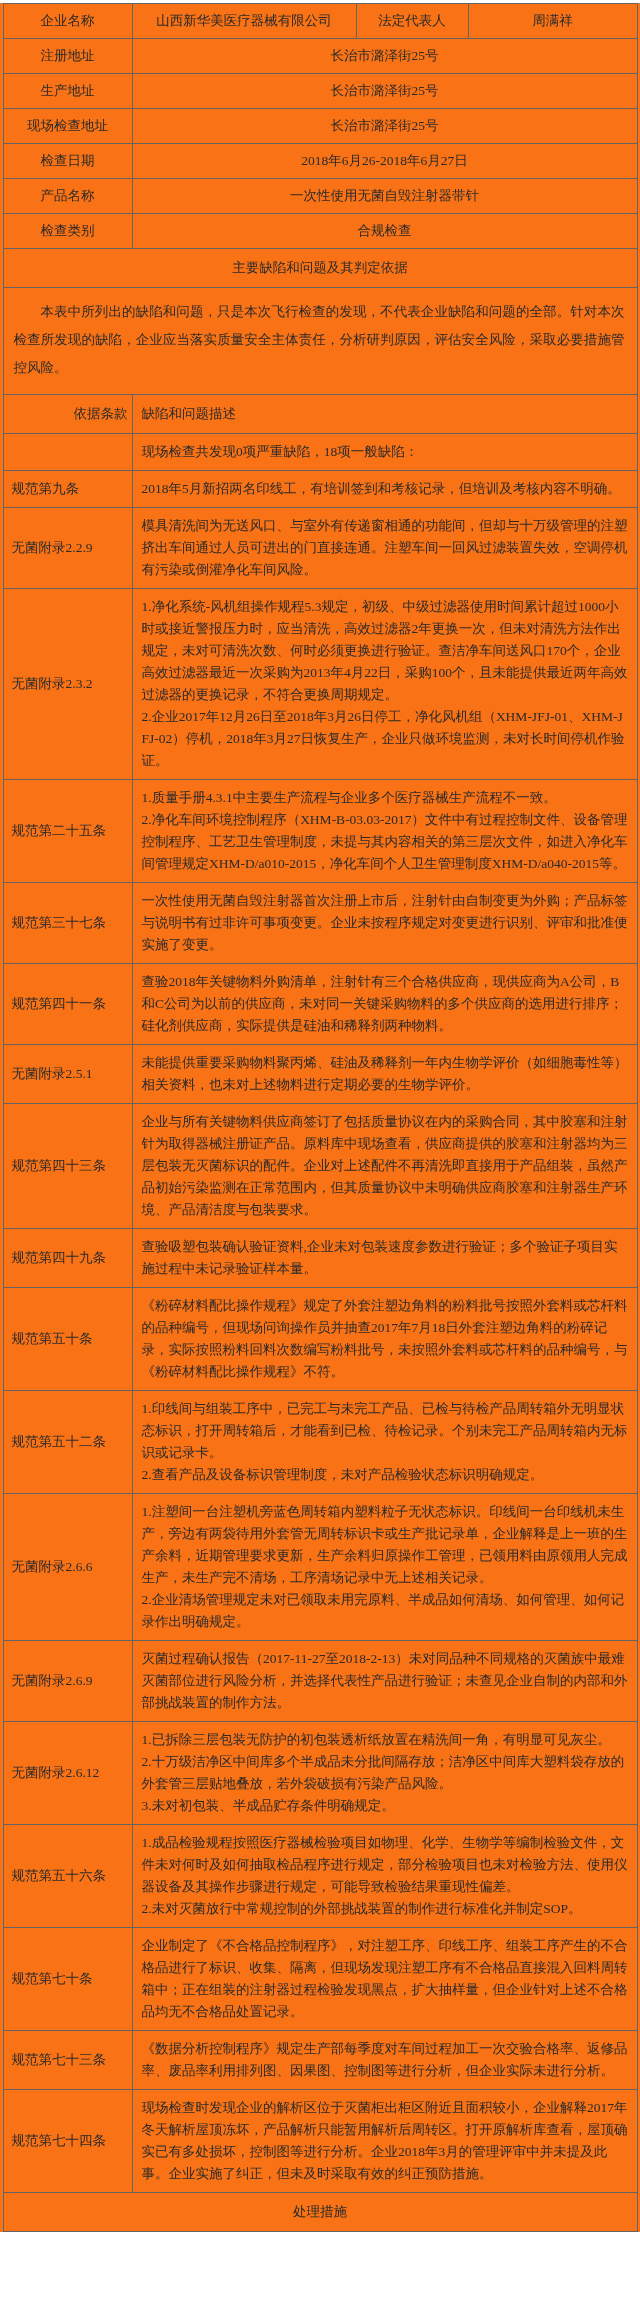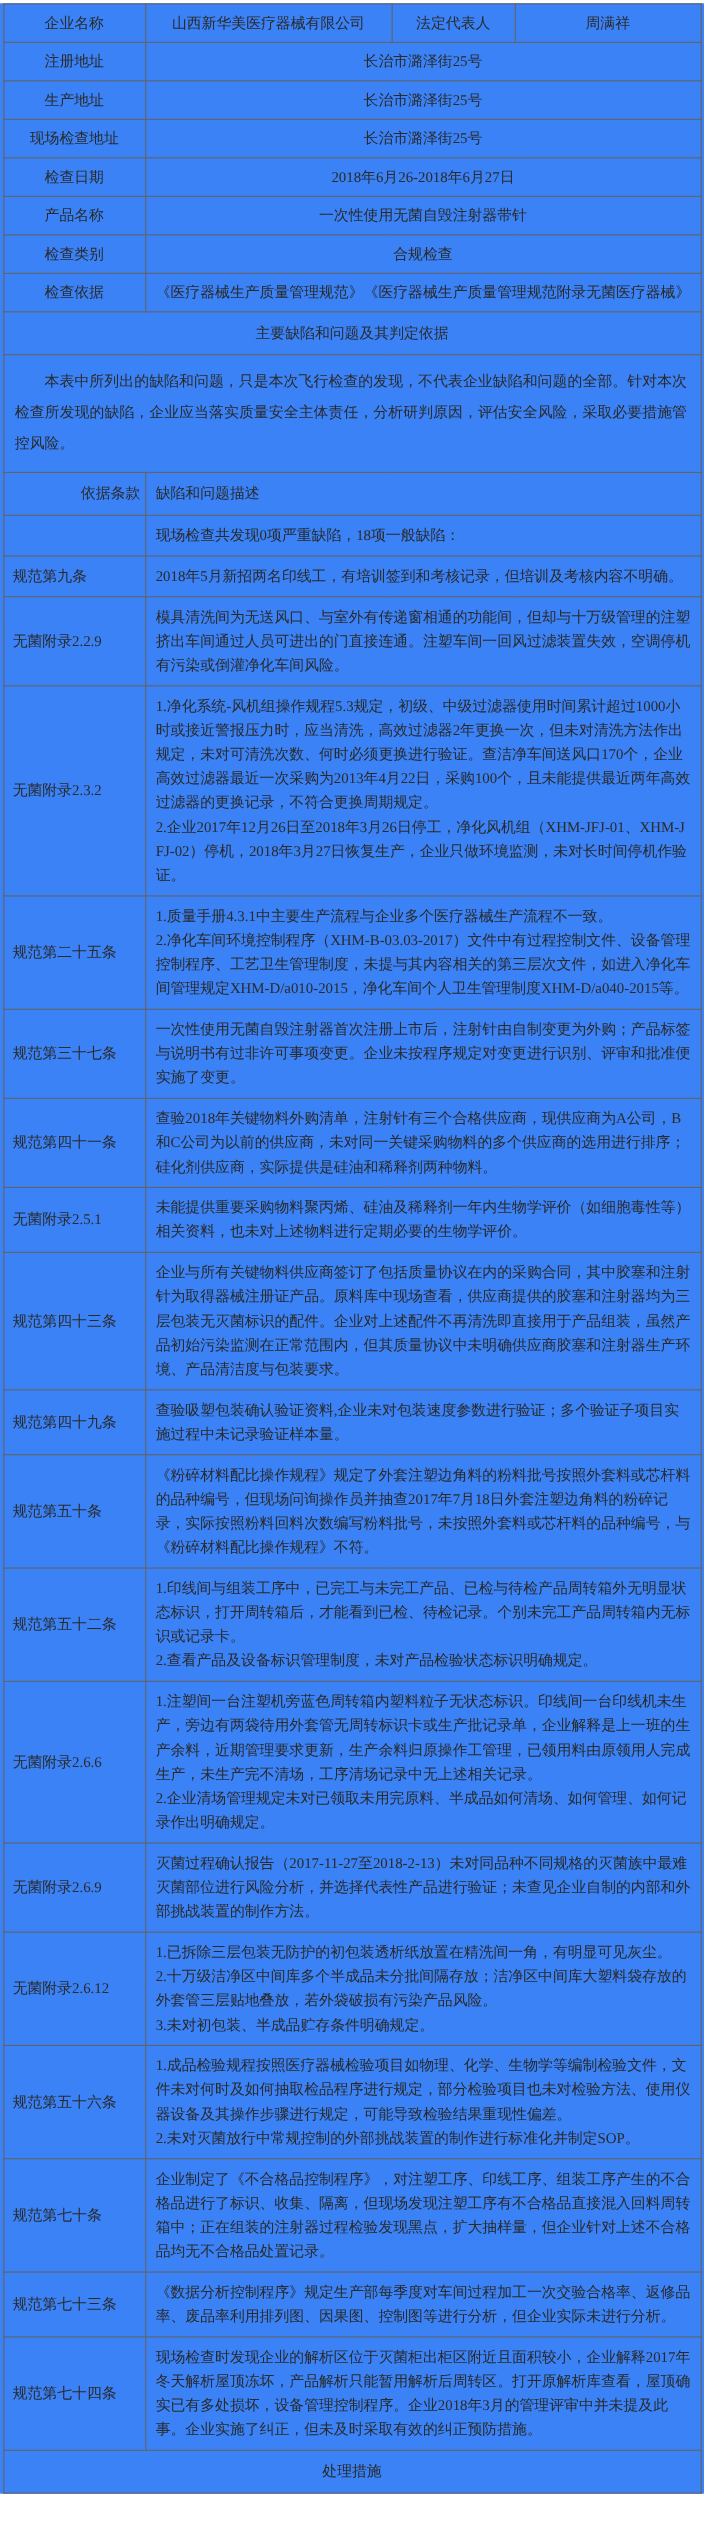--- a/index.html
+++ b/index.html
@@ -5,21 +5,21 @@
   html, body {
     margin: 0;
     padding: 0;
     background: #ffffff;
     font-family: "Liberation Serif", "DejaVu Serif", serif;
     color: #2a2a2a;
   }
   .page {
     width: 640px;
     margin: 0 auto;
-    background: #3b82f6;
+    background: #f97316;
   }
   table.doc {
     width: 634px;
     margin: 3px auto 6px auto;
     border-collapse: collapse;
     table-layout: fixed;
   }
   table.doc td {
     border: 1px solid #636363;
     vertical-align: middle;
@@ -117,24 +117,20 @@
         <tr>
           <td class="label-cell">产品名称</td>
           <td class="value-cell" colspan="3">一次性使用无菌自毁注射器带针</td>
         </tr>
 
         <tr>
           <td class="label-cell">检查类别</td>
           <td class="value-cell" colspan="3">合规检查</td>
         </tr>
 
-        <tr>
-          <td class="label-cell">检查依据</td>
-          <td class="value-cell" colspan="3">《医疗器械生产质量管理规范》《医疗器械生产质量管理规范附录无菌医疗器械》</td>
-        </tr>
 
     </tbody>
 
     <tbody>
       <tr>
         <td class="section-title" colspan="4">主要缺陷和问题及其判定依据</td>
       </tr>
       <tr>
         <td class="paragraph" colspan="4">本表中所列出的缺陷和问题，只是本次飞行检查的发现，不代表企业缺陷和问题的全部。针对本次检查所发现的缺陷，企业应当落实质量安全主体责任，分析研判原因，评估安全风险，采取必要措施管控风险。</td>
       </tr>
@@ -235,21 +231,21 @@
           <td class="desc" colspan="3">企业制定了《不合格品控制程序》，对注塑工序、印线工序、组装工序产生的不合格品进行了标识、收集、隔离，但现场发现注塑工序有不合格品直接混入回料周转箱中；正在组装的注射器过程检验发现黑点，扩大抽样量，但企业针对上述不合格品均无不合格品处置记录。</td>
         </tr>
 
         <tr>
           <td class="clause">规范第七十三条</td>
           <td class="desc" colspan="3">《数据分析控制程序》规定生产部每季度对车间过程加工一次交验合格率、返修品率、废品率利用排列图、因果图、控制图等进行分析，但企业实际未进行分析。</td>
         </tr>
 
         <tr>
           <td class="clause">规范第七十四条</td>
-          <td class="desc" colspan="3">现场检查时发现企业的解析区位于灭菌柜出柜区附近且面积较小，企业解释2017年冬天解析屋顶冻坏，产品解析只能暂用解析后周转区。打开原解析库查看，屋顶确实已有多处损坏，设备管理控制程序。企业2018年3月的管理评审中并未提及此事。企业实施了纠正，但未及时采取有效的纠正预防措施。</td>
+          <td class="desc" colspan="3">现场检查时发现企业的解析区位于灭菌柜出柜区附近且面积较小，企业解释2017年冬天解析屋顶冻坏，产品解析只能暂用解析后周转区。打开原解析库查看，屋顶确实已有多处损坏，控制图等进行分析。企业2018年3月的管理评审中并未提及此事。企业实施了纠正，但未及时采取有效的纠正预防措施。</td>
         </tr>
 
     </tbody>
 
     <tbody>
       <tr>
         <td class="section-title" colspan="4">处理措施</td>
       </tr>
 
     </tbody>

